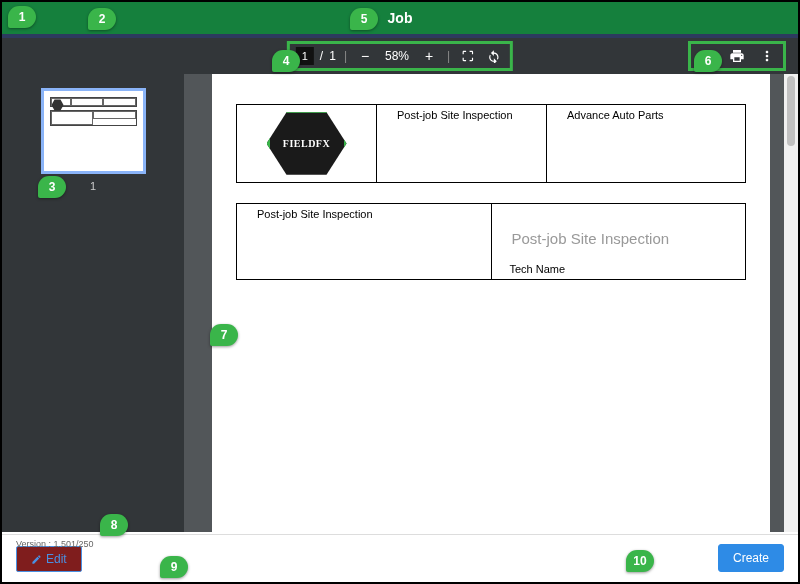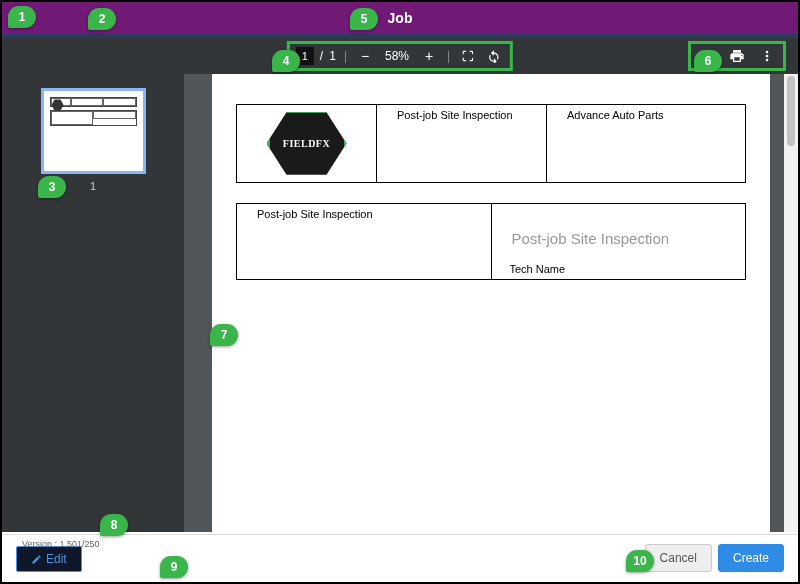--- a/index.html
+++ b/index.html
@@ -1,17 +1,17 @@
 <!DOCTYPE html>
 <html><head>
 <meta charset="utf-8">
 <style>
   * { box-sizing: border-box; margin: 0; padding: 0; }
   body { font-family: Arial, sans-serif; width: 800px; height: 584px; overflow: hidden; border: 2px solid #000; position: relative; background: #fff; }
-  .app-header { height: 36px; background: #701a75; color: #fff; display: flex; align-items: center; justify-content: center; font-size: 14px; font-weight: 600; border-bottom: 4px solid #2d3a5f; }
+  .app-header { height: 36px; background: #15803d; color: #fff; display: flex; align-items: center; justify-content: center; font-size: 14px; font-weight: 600; border-bottom: 4px solid #2d3a5f; }
   .pdf-toolbar { height: 36px; background: #323639; display: flex; align-items: center; color: #fff; font-size: 12px; padding: 0 12px; position: relative; }
   .tb-left { display: flex; align-items: center; gap: 12px; }
   .menu-icon { display: flex; flex-direction: column; gap: 3px; cursor: pointer; }
   .menu-icon span { width: 16px; height: 2px; background: #fff; display: block; }
   .filename { font-size: 12px; font-weight: 600; }
   .tb-center { position: absolute; left: 50%; transform: translateX(-50%); display: flex; align-items: center; gap: 6px; border: 3px solid #3ab54a; padding: 2px 6px; height: 30px; }
   .page-input { width: 18px; height: 18px; background: #111; color: #fff; border: none; text-align: center; font-size: 11px; padding: 0; }
   .tb-divider { color: #888; margin: 0 2px; }
   .ctrl-btn { width: 20px; height: 20px; color: #fff; display: flex; align-items: center; justify-content: center; cursor: pointer; font-size: 14px; }
   .zoom-val { font-size: 12px; padding: 0 4px; }
@@ -28,22 +28,22 @@
   .thumb-num { color: #ccc; font-size: 11px; text-align: center; margin-top: 6px; }
   .doc-scroll { flex: 1; overflow: auto; background: #525659; padding: 0 18px 0 28px; }
   .page { width: 558px; min-height: 700px; background: #fff; margin: 0 auto; padding: 30px 24px; position: relative; }
   .tbl { border-collapse: collapse; width: 100%; margin-bottom: 20px; }
   .tbl td { border: 1px solid #000; vertical-align: top; padding: 4px 20px; font-size: 11px; }
   .logo-cell { width: 140px; height: 78px; text-align: center; vertical-align: middle !important; }
   .hex-logo { width: 80px; height: 68px; background: #1a1a1a; clip-path: polygon(25% 4%, 75% 4%, 100% 50%, 75% 96%, 25% 96%, 0 50%); display: inline-flex; align-items: center; justify-content: center; border: 3px solid #3ab54a; position: relative; }
   .hex-logo span { color: #fff; font-size: 10px; font-weight: bold; letter-spacing: 0.5px; }
   .watermark { position: absolute; color: #999; font-size: 15px; font-weight: 500; }
   .bottom { position: absolute; bottom: 0; left: 0; right: 0; height: 48px; background: #fff; border-top: 1px solid #ddd; display: flex; align-items: flex-end; padding: 0 14px 10px 14px; }
-  .version { font-size: 9px; color: #666; position: absolute; left: 20px; top: 4px; }
-  .edit-btn { border: 1px solid #4a90e2; color: #4a90e2; background: #0f172a; font-size: 12px; padding: 5px 14px; cursor: pointer; display: flex; align-items: center; gap: 4px; border-radius: 2px; }
+  .version { font-size: 9px; color: #666; position: absolute; left: 14px; top: 4px; }
+  .edit-btn { border: 1px solid #4a90e2; color: #4a90e2; background: #7f1d1d; font-size: 12px; padding: 5px 14px; cursor: pointer; display: flex; align-items: center; gap: 4px; border-radius: 2px; }
   .spacer { flex: 1; }
   .btn { font-size: 12px; padding: 6px 14px; border-radius: 3px; cursor: pointer; border: 1px solid #ccc; margin-left: 6px; }
   .btn-cancel { background: #eee; color: #555; }
   .btn-create { background: #2e8be6; color: #fff; border-color: #2e8be6; }
   .callout { position: absolute; width: 28px; height: 22px; background: #3ab54a; border-radius: 11px 11px 11px 2px; color: #fff; font-size: 12px; font-weight: 600; display: flex; align-items: center; justify-content: center; box-shadow: 0 1px 3px rgba(0,0,0,0.4); z-index: 100; pointer-events: none; }
   .callout::after { content: ""; position: absolute; bottom: -3px; left: 3px; width: 0; height: 0; }
   .scrollbar { width: 14px; background: #f1f1f1; position: relative; }
   .scrollbar::before { content: ""; position: absolute; top: 2px; left: 3px; width: 8px; height: 70px; background: #c1c1c1; border-radius: 4px; }
 </style>
 </head>
@@ -152,21 +152,20 @@
 
 <div class="bottom">
   <span class="version">Version : 1.501/250</span>
   <button class="edit-btn">
     <svg width="11" height="11" viewBox="0 0 24 24" fill="#4a90e2">
         <path d="M3 17.25V21h3.75L17.81 9.94l-3.75-3.75L3 17.25zM20.71 7.04a1 1 0 0 0 0-1.41l-2.34-2.34a1 1 0 0 0-1.41 0l-1.83 1.83 3.75 3.75 1.83-1.83z"></path>
       </svg>
     <span>Edit</span>
   </button>
   <div class="spacer"></div>
-  <button class="btn btn-cancel">Cancel</button>
   <button class="btn btn-create">Create</button>
 </div>
 
 <div class="callout" style="top:4px;left:6px">1</div>
 <div class="callout" style="top:6px;left:86px">2</div>
 <div class="callout" style="top:174px;left:36px">3</div>
 <div class="callout" style="top:48px;left:270px">4</div>
 <div class="callout" style="top:6px;left:348px">5</div>
 <div class="callout" style="top:48px;left:692px">6</div>
 <div class="callout" style="top:322px;left:208px">7</div>

